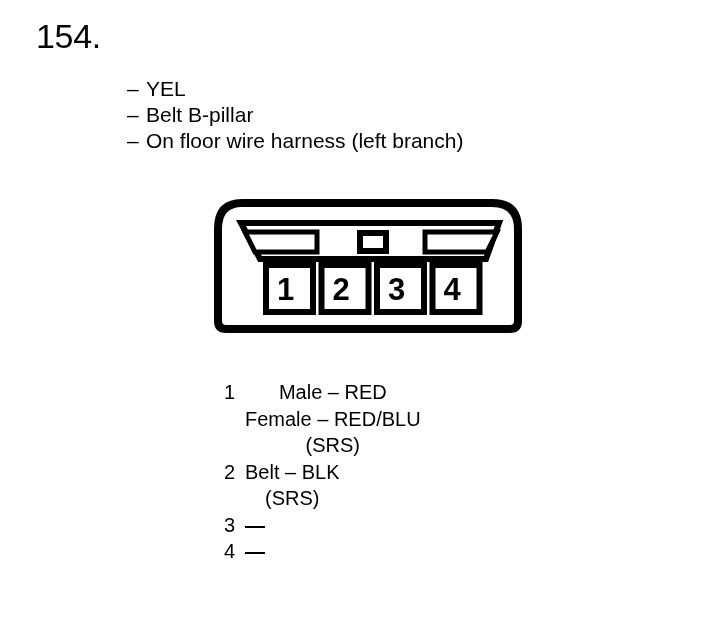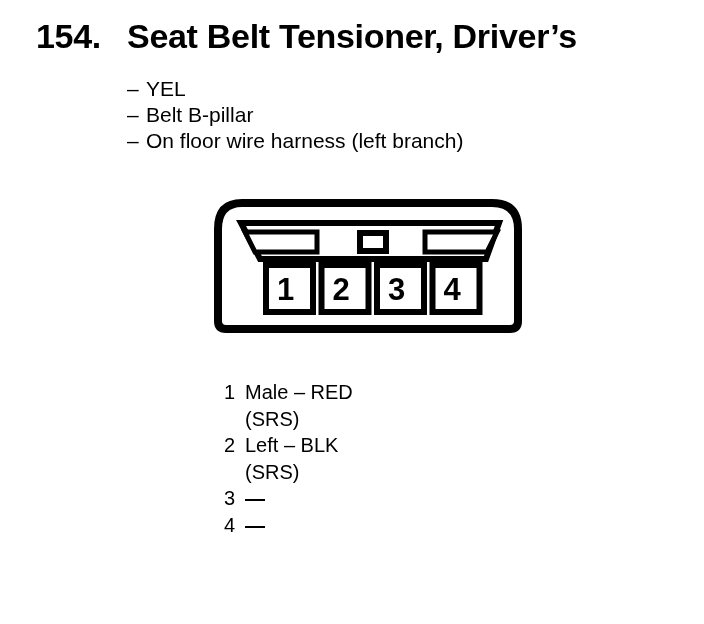--- a/index.html
+++ b/index.html
@@ -8,51 +8,50 @@
     background: #ffffff;
     font-family: "Liberation Sans", sans-serif;
     color: #000000;
     overflow: hidden;
   }
   .page { position: relative; width: 704px; height: 624px; background: #ffffff; }
 
   .heading {
     position: absolute; left: 36px; top: 16px;
     display: flex; align-items: baseline;
-    font-weight: bold; font-size: 34px; line-height: 40px;
+    font-weight: normal; font-size: 34px; line-height: 40px;
     letter-spacing: -0.3px; white-space: nowrap;
   }
   .heading-num { width: 91px; flex: 0 0 auto; }
 
   .notes {
     position: absolute; left: 127px; top: 76px;
     font-size: 21px; line-height: 26px;
   }
   .note-line { display: flex; white-space: nowrap; }
   .note-dash { width: 19px; flex: 0 0 auto; }
 
   .connector { position: absolute; left: 210px; top: 195px; }
 
   .pin-list {
     position: absolute; left: 224px; top: 379px;
     font-size: 20px; line-height: 26.5px;
   }
   .pin-row { display: flex; }
   .pin-num { width: 21px; flex: 0 0 auto; }
-  .pin-line { white-space: nowrap; }
+  .pin-line { white-space: nowrap; text-align: center; }
   .pin-dash { font-weight: bold; letter-spacing: 0.5px; }
 </style>
 </head>
 <body>
 
 <div class="page">
 
   <div class="heading">
     <span class="heading-num">154.</span>
-    <span class="heading-title">Seat Belt Tensioner, Driver’s</span>
   </div>
 
   <div class="notes">
     <div class="note-line">
       <span class="note-dash">–</span>
       <span class="note-text">YEL</span>
     </div>
     <div class="note-line">
       <span class="note-dash">–</span>
       <span class="note-text">Belt B-pillar</span>
@@ -85,28 +84,29 @@
     <text x="186.5" y="105" text-anchor="middle" font-family="Liberation Sans, sans-serif" font-size="31" font-weight="bold" fill="#000000">3</text>
     <text x="242" y="105" text-anchor="middle" font-family="Liberation Sans, sans-serif" font-size="31" font-weight="bold" fill="#000000">4</text>
   </svg>
 
   <div class="pin-list">
 
     <div class="pin-row">
       <span class="pin-num">1</span>
       <div class="pin-lines">
         <div class="pin-line">Male – RED</div>
+        <div class="pin-line">Female – RED/BLU</div>
         <div class="pin-line">(SRS)</div>
       </div>
     </div>
 
     <div class="pin-row">
       <span class="pin-num">2</span>
       <div class="pin-lines">
-        <div class="pin-line">Left – BLK</div>
+        <div class="pin-line">Belt – BLK</div>
         <div class="pin-line">(SRS)</div>
       </div>
     </div>
 
     <div class="pin-row">
       <span class="pin-num">3</span>
       <div class="pin-lines">
         <div class="pin-line pin-dash">—</div>
       </div>
     </div>

